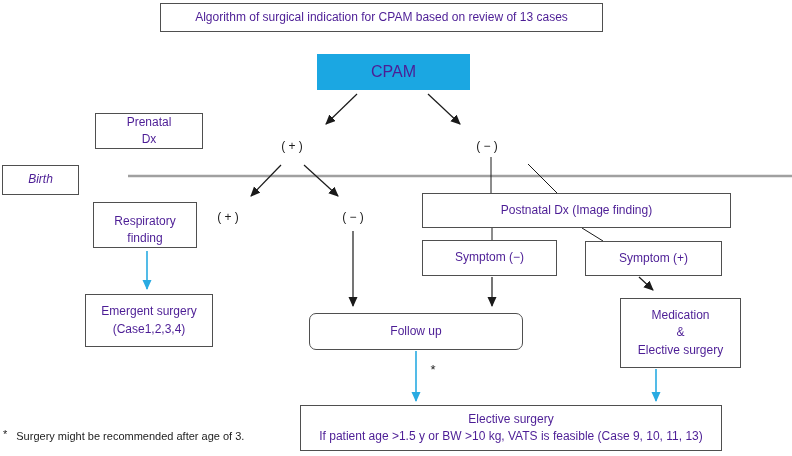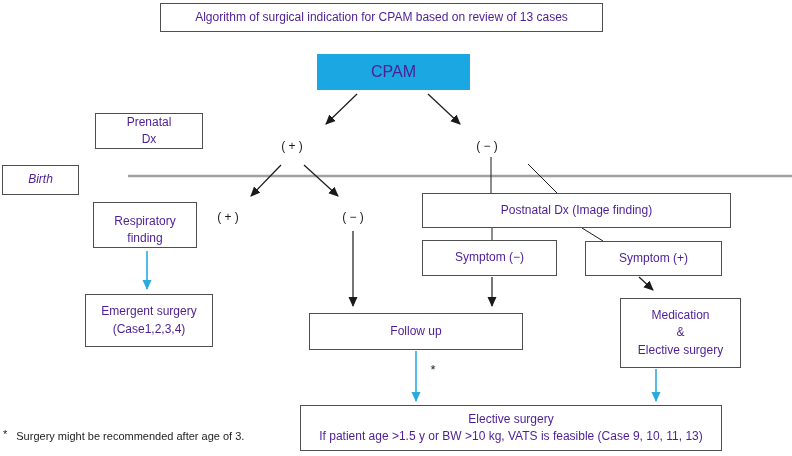--- a/index.html
+++ b/index.html
@@ -121,21 +121,21 @@
   </div>
 
   <div class="box" style="left:422px;top:240px;width:135px;height:36px;">
     <span>Symptom (−)</span>
   </div>
 
   <div class="box" style="left:585px;top:241px;width:137px;height:35px;">
     <span>Symptom (+)</span>
   </div>
 
-  <div class="box" style="left:309px;top:313px;width:214px;height:37px;">
+  <div class="box" style="left:309px;top:313px;width:214px;height:37px;border-radius:7px;">
     <span>Follow up</span>
   </div>
 
   <div class="box" style="left:592px;top:298px;width:121px;height:70px;margin-left:28px;">
     <span>Medication</span>
     <span>&amp;</span>
     <span>Elective surgery</span>
   </div>
 
   <div class="box" style="left:300px;top:405px;width:422px;height:46px;">

